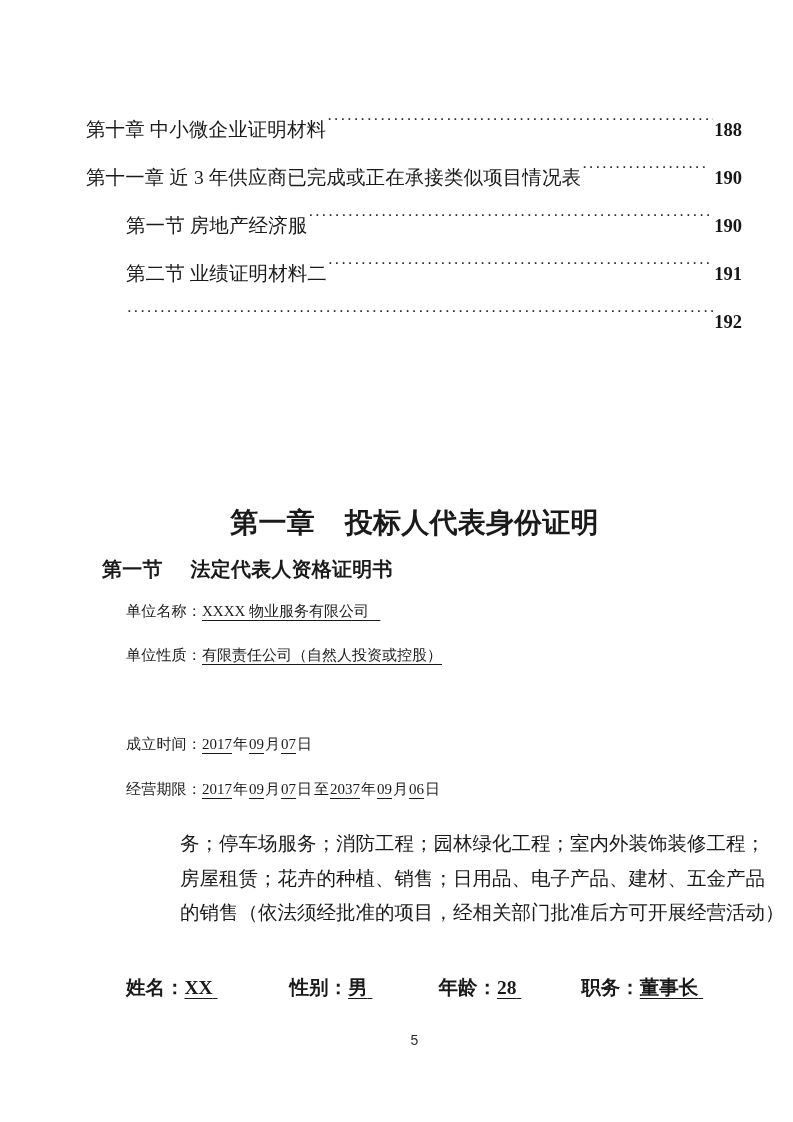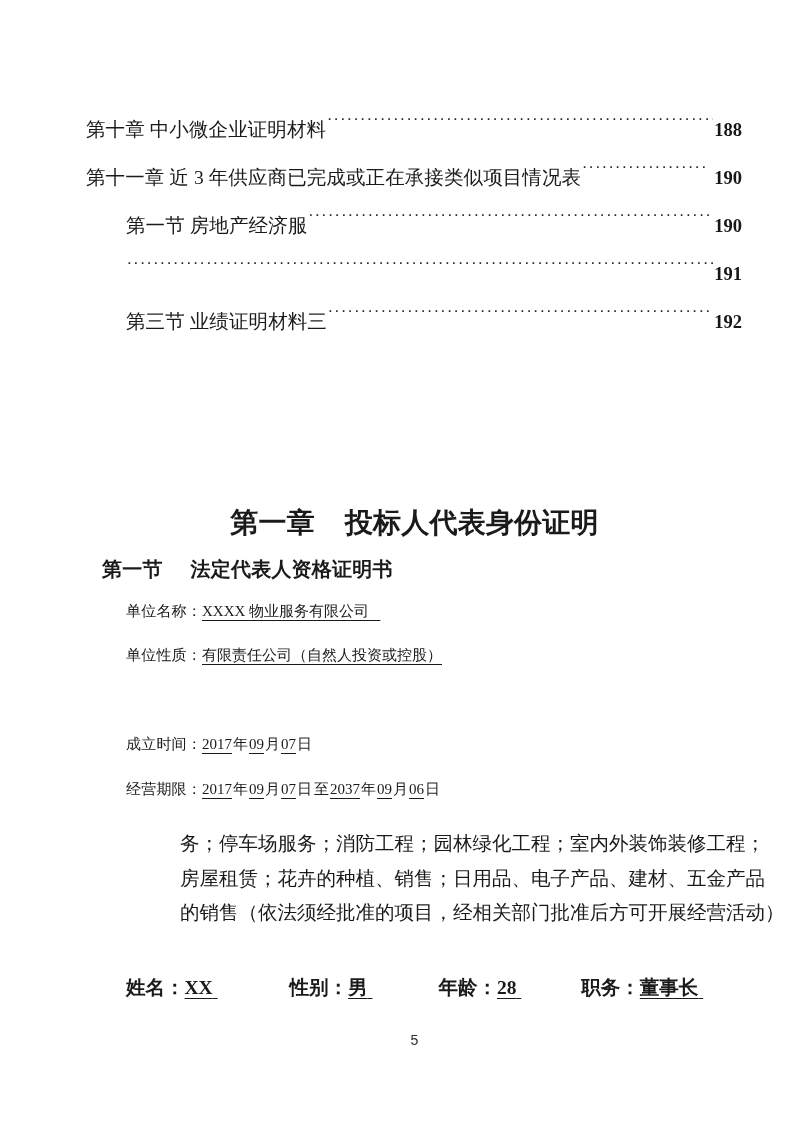--- a/index.html
+++ b/index.html
@@ -191,26 +191,26 @@
       <span class="toc-page">190</span>
     </div>
 
     <div class="toc-entry level-2">
       <span class="toc-title">第一节  房地产经济服</span>
       <span class="toc-leader"></span>
       <span class="toc-page">190</span>
     </div>
 
     <div class="toc-entry level-2">
+      <span class="toc-title">第二节  业绩证明材料二</span>
       <span class="toc-leader"></span>
       <span class="toc-page">191</span>
     </div>
 
     <div class="toc-entry level-2">
-      <span class="toc-title">第三节  业绩证明材料三</span>
       <span class="toc-leader"></span>
       <span class="toc-page">192</span>
     </div>
 
   </div>
 
   <div class="chapter-title">
     <span>第一章</span><span class="gap"></span><span>投标人代表身份证明</span>
   </div>
 

